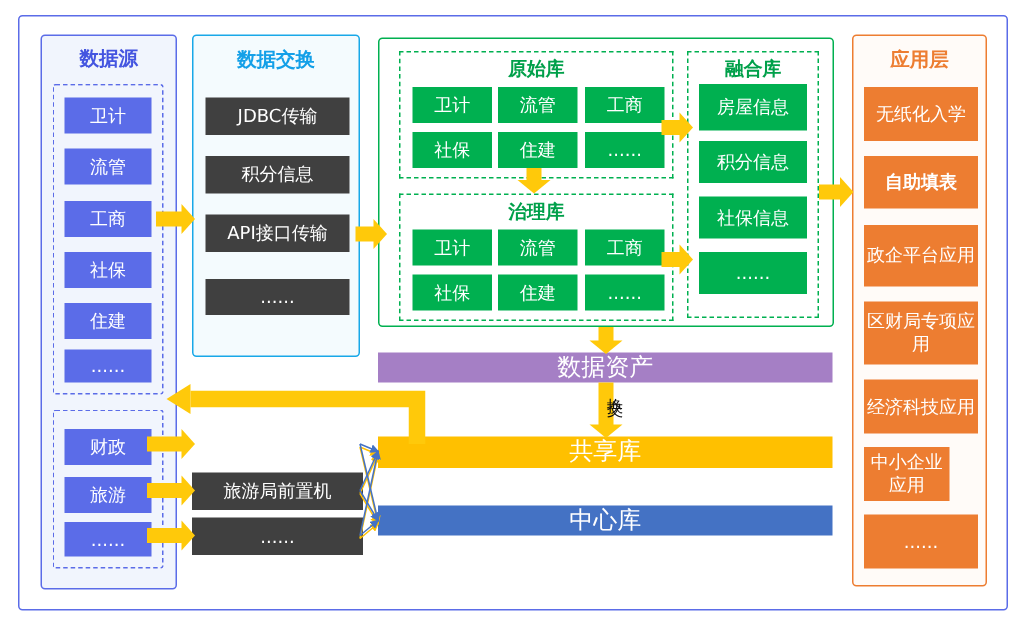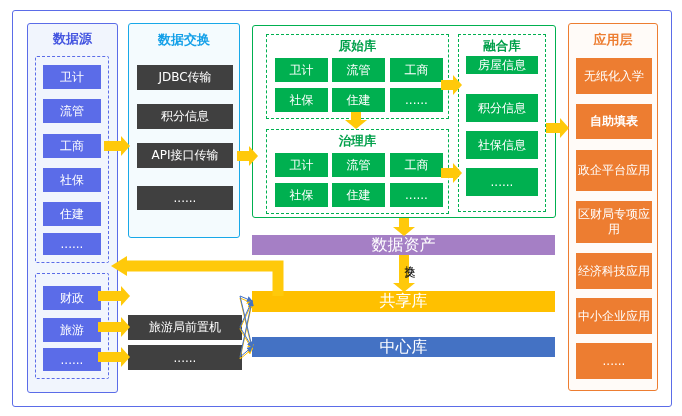--- a/index.html
+++ b/index.html
@@ -86,35 +86,35 @@
       <div class="sec-title t-green">治理库</div>
       <div class="node green" style="left:8px;top:23px;width:53px;height:24px;">卫计</div>
       <div class="node green" style="left:65px;top:23px;width:53px;height:24px;">流管</div>
       <div class="node green" style="left:123px;top:23px;width:53px;height:24px;">工商</div>
       <div class="node green" style="left:8px;top:53px;width:53px;height:24px;">社保</div>
       <div class="node green" style="left:65px;top:53px;width:53px;height:24px;">住建</div>
       <div class="node green" style="left:123px;top:53px;width:53px;height:24px;">......</div>
     </div>
     <div class="dashed-green" style="left:205px;top:8px;width:88px;height:178px;">
       <div class="sec-title t-green">融合库</div>
-      <div class="node green" style="left:7px;top:21px;width:72px;height:18px;">房屋信息</div>
+      <div class="node green" style="left:7px;top:21px;width:72px;height:31px;">房屋信息</div>
       <div class="node green" style="left:7px;top:59px;width:72px;height:28px;">积分信息</div>
       <div class="node green" style="left:7px;top:96px;width:72px;height:28px;">社保信息</div>
       <div class="node green" style="left:7px;top:133px;width:72px;height:28px;">......</div>
     </div>
   </div>
 
   <div class="panel p-app">
     <div class="sec-title t-app">应用层</div>
     <div class="node orange" style="left:7px;top:34px;width:76px;height:36px;">无纸化入学</div>
     <div class="node orange" style="left:7px;top:80px;width:76px;height:35px;font-weight:bold;">自助填表</div>
     <div class="node orange" style="left:7px;top:126px;width:76px;height:41px;">政企平台应用</div>
     <div class="node orange" style="left:7px;top:177px;width:76px;height:42px;">区财局专项应用</div>
     <div class="node orange" style="left:7px;top:229px;width:76px;height:36px;">经济科技应用</div>
-    <div class="node orange" style="left:7px;top:274px;width:76px;height:36px;">中小企业应用</div>
+    <div class="node orange" style="left:7px;top:274px;width:57px;height:36px;">中小企业应用</div>
     <div class="node orange" style="left:7px;top:319px;width:76px;height:36px;">......</div>
   </div>
 
   <div class="bar b-asset">数据资产</div>
   <div class="bar b-share">共享库</div>
   <div class="bar b-center">中心库</div>
 
   <div class="node cyan" style="left:128px;top:315px;width:114px;height:25px;">旅游局前置机</div>
   <div class="node cyan" style="left:128px;top:345px;width:114px;height:25px;">......</div>
 

